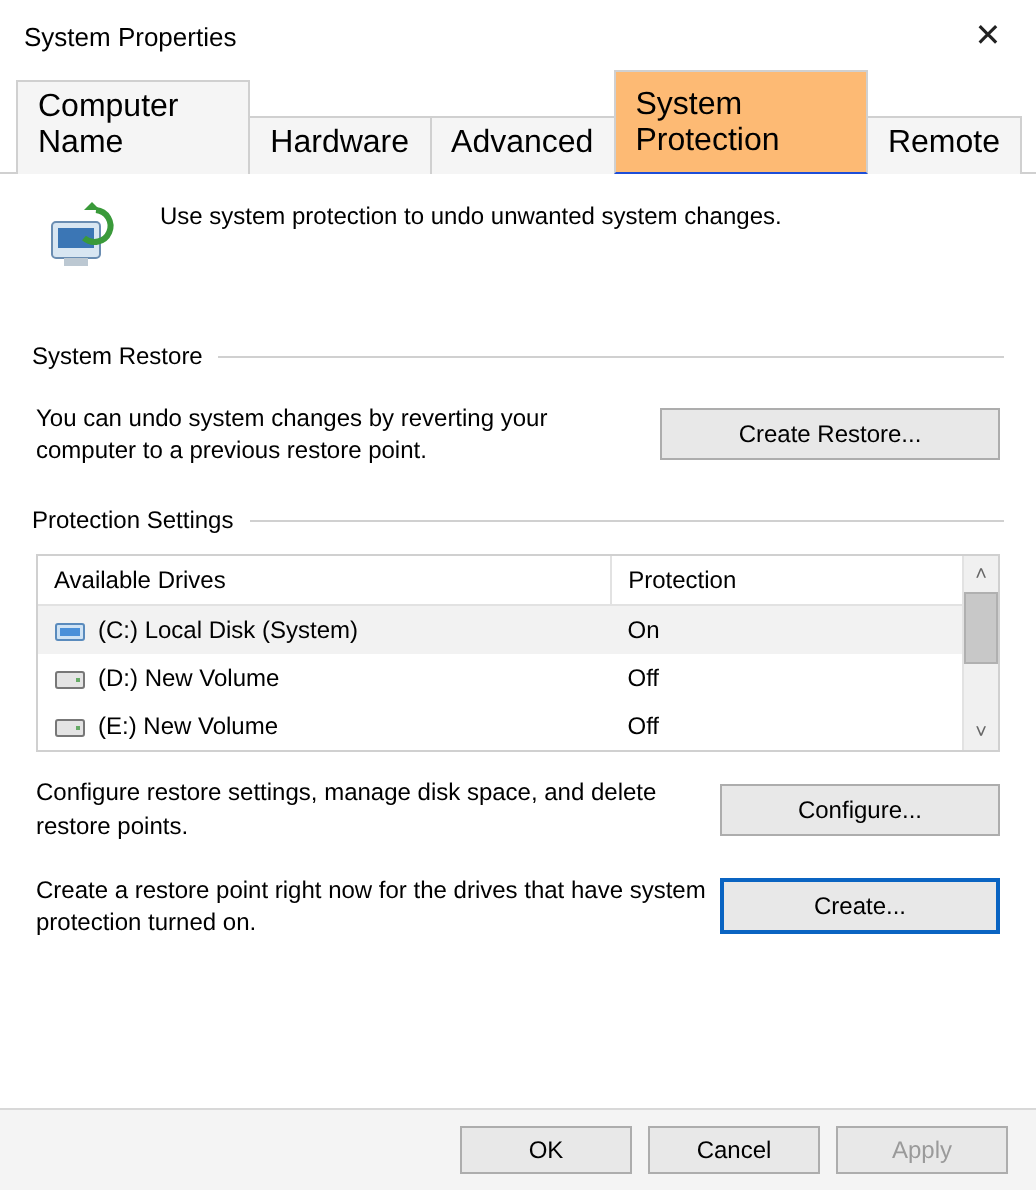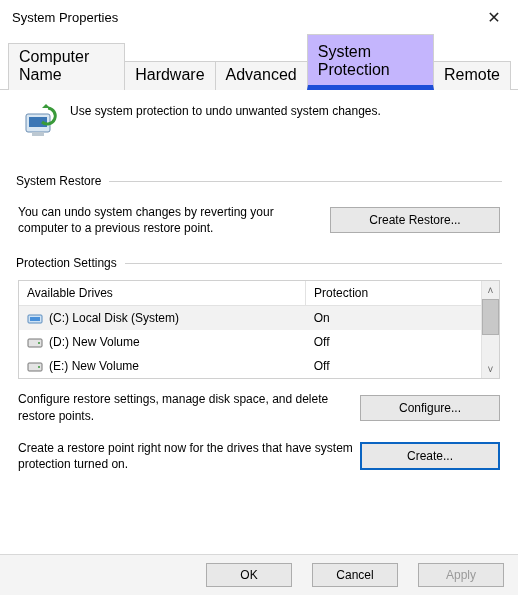--- a/index.html
+++ b/index.html
@@ -44,33 +44,33 @@
     border: 1px solid #d0d0d0;
     border-bottom: none;
     background: #f5f5f5;
     margin-right: -1px;
     font-size: 16px;
     cursor: pointer;
     position: relative;
     top: 1px;
   }
   .tab.active {
-    background: #c4b5fd;
-    border-bottom: 5px solid #1d4ed8;
+    background: #fdba74;
+    border-bottom: 1px solid #1d4ed8;
     padding-top: 8px;
     top: 1px;
     z-index: 2;
   }
   .content {
     padding: 8px 16px 12px 16px;
   }
   .intro {
     display: flex;
     align-items: flex-start;
-    gap: 10px;
+    gap: 20px;
     padding: 6px 4px 14px 4px;
   }
   .intro svg { flex: 0 0 auto; }
   .group {
     margin-top: 20px;
   }
   .group-label-row {
     display: flex;
     align-items: center;
     gap: 8px;
@@ -167,21 +167,21 @@
   .scroll-thumb {
     flex: 0 0 36px;
     background: #c8c8c8;
     border: 1px solid #b0b0b0;
     margin: 0;
   }
   .scroll-track { flex: 1; }
   .dialog-buttons {
     display: flex;
     justify-content: flex-end;
-    gap: 20px;
+    gap: 8px;
     padding: 8px 14px;
     border-top: 1px solid #d8d8d8;
     background: #f4f4f4;
     position: absolute;
     bottom: 0;
     left: 0;
     right: 0;
   }
   .dialog-buttons .btn {
     min-width: 86px;

